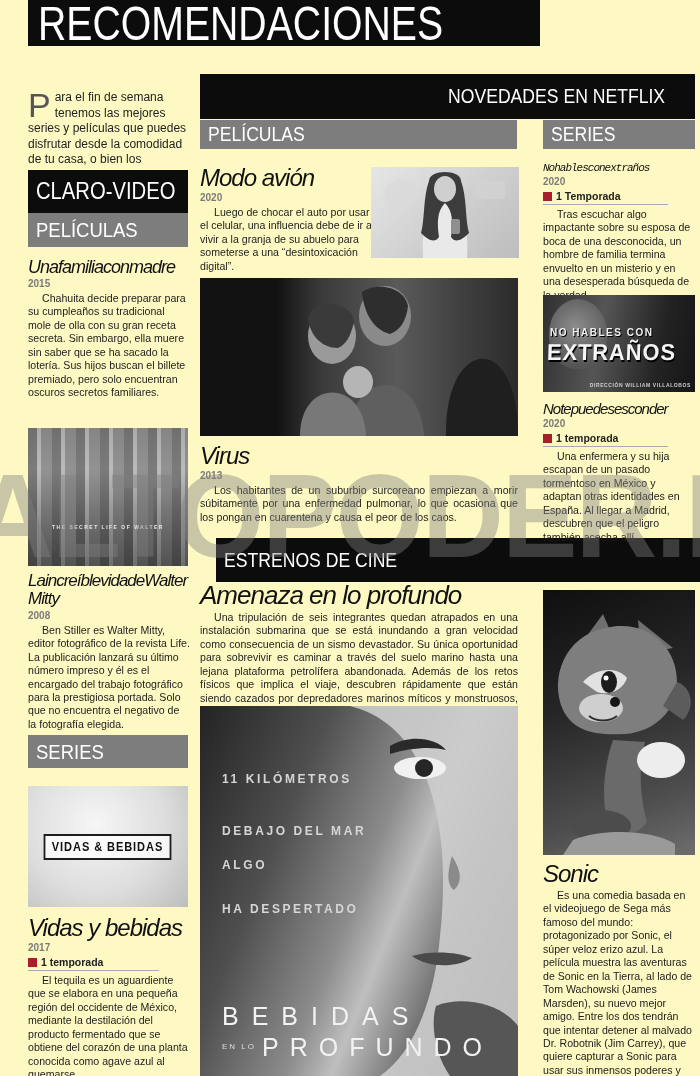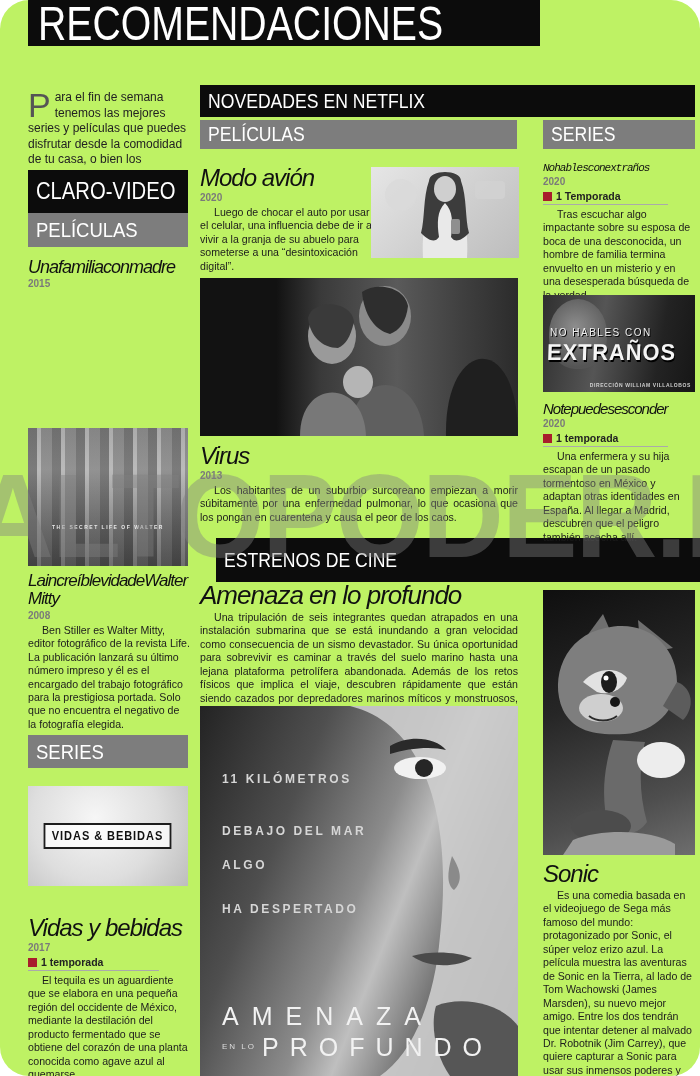--- a/index.html
+++ b/index.html
@@ -1,17 +1,17 @@
 <!DOCTYPE html>
 <html><head>
 <meta charset="utf-8">
 <style>
   html,body{margin:0;padding:0;background:#fff;}
-  #page{position:relative;width:700px;height:1076px;background:#bef264;overflow:hidden;
-        font-family:"Liberation Sans",sans-serif;color:#1a1a1a;border-radius:29px;}
+  #page{position:relative;width:700px;height:1076px;background:#fef9c3;overflow:hidden;
+        font-family:"Liberation Sans",sans-serif;color:#1a1a1a;}
   
   .hdr-box{position:absolute;left:28px;top:0;width:512px;height:46px;background:#0c0c0c;
            display:flex;align-items:center;overflow:hidden;}
   .hdr-box .t{color:#fff;font-size:49px;font-weight:400;letter-spacing:0px;white-space:nowrap;
               transform:scaleX(.8);transform-origin:left center;margin-left:10px;line-height:46px;}
   .bar{position:absolute;display:flex;align-items:center;overflow:hidden;}
   .bar.black{background:#0c0c0c;}
   .bar.gray{background:#7d7d7d;}
   .bar .t{color:#fff;white-space:nowrap;transform:scaleX(.88);transform-origin:left center;margin-left:8px;}
   
@@ -43,21 +43,21 @@
   .amenaza{background:linear-gradient(112deg,#232323 0%,#4f4f4f 28%,#8c8c8c 50%,#bfbfbf 60%,#757575 74%,#2e2e2e 100%);}
   .amenaza .ln{position:absolute;left:22px;color:#d6d6d6;font-size:12px;font-weight:700;letter-spacing:2.6px;white-space:nowrap;}
   .amenaza .title{position:absolute;left:22px;bottom:14px;color:#f2f2f2;}
   .amenaza .t1{font-size:25px;letter-spacing:13px;font-weight:400;}
   .amenaza .row2{display:flex;align-items:center;gap:6px;margin-top:2px;}
   .amenaza .enlo{display:flex;flex-direction:column;font-size:8px;letter-spacing:2px;line-height:1.1;color:#ddd;}
   .amenaza .t2{font-size:25px;letter-spacing:11px;font-weight:400;}
   .extranos{background:linear-gradient(100deg,#303030 0%,#555 38%,#232323 75%,#161616 100%);}
   .extranos .face{position:absolute;left:6px;top:4px;width:58px;height:70px;border-radius:50% 50% 45% 45%;
       background:radial-gradient(circle at 45% 40%,#9a9a9a,#565656 75%);opacity:.85;}
-  .extranos .l1{position:absolute;left:7px;top:32px;color:#efefef;font-size:10px;font-weight:400;letter-spacing:1.5px;text-shadow:1px 1px 0 #000;}
+  .extranos .l1{position:absolute;left:7px;top:32px;color:#efefef;font-size:10px;font-weight:700;letter-spacing:1.5px;text-shadow:1px 1px 0 #000;}
   .extranos .l2{position:absolute;left:4px;top:44px;color:#f5f5f5;font-size:23px;font-weight:700;letter-spacing:1px;
       transform:scaleX(.95) skewX(-2deg);transform-origin:left;text-shadow:1px 2px 0 #000;white-space:nowrap;}
   .extranos .cr{position:absolute;right:4px;bottom:4px;color:#cfcfcf;font-size:5px;letter-spacing:.6px;font-weight:700;}
   .sonicimg{background:linear-gradient(160deg,#0f0f0f 0%,#262626 40%,#4e4e4e 78%,#6e6e6e 100%);}
   
   .wm{position:absolute;left:-28px;top:448px;font-size:118px;font-weight:700;letter-spacing:-2px;
       color:rgba(128,128,128,.42);white-space:nowrap;z-index:60;pointer-events:none;transform:scaleX(.96);transform-origin:left;}
   svg{display:block;}
 </style>
 </head>
@@ -76,51 +76,52 @@
   <div class="bar black" style="left:28px;top:170px;width:160px;height:43px;">
     <span class="t" style="font-size:23px;">CLARO-VIDEO</span>
   </div>
   <div class="bar gray" style="left:28px;top:213px;width:160px;height:34px;">
     <span class="t" style="font-size:21px;">PELÍCULAS</span>
   </div>
 
   <div class="col" style="left:28px;top:258px;width:160px;">
     <div class="kicker" style="font-size:18px;">Unafamiliaconmadre</div>
     <div class="year">2015</div>
+    <p class="body">Chahuita decide preparar para su cumpleaños su tradicional mole de olla con su gran receta secreta. Sin embargo, ella muere sin saber que se ha sacado la lotería. Sus hijos buscan el billete premiado, pero solo encuentran oscuros secretos familiares.</p>
   </div>
 
   <div class="ph mitty" style="left:28px;top:428px;width:160px;height:138px;">
     <div class="tag">THE SECRET LIFE OF WALTER</div>
   </div>
 
   <div class="col" style="left:28px;top:572px;width:162px;">
     <div class="kicker" style="font-size:17px;line-height:1.05;">LaincreíblevidadeWalter Mitty</div>
     <div class="year">2008</div>
     <p class="body">Ben Stiller es Walter Mitty, editor fotográfico de la revista Life. La publicación lanzará su último número impreso y él es el encargado del trabajo fotográfico para la prestigiosa portada. Solo que no encuentra el negativo de la fotografía elegida.</p>
   </div>
 
   <div class="bar gray" style="left:28px;top:735px;width:160px;height:33px;">
     <span class="t" style="font-size:21px;">SERIES</span>
   </div>
 
-  <div class="ph vidas" style="left:28px;top:786px;width:160px;height:100px;">
+  <div class="ph vidas" style="left:28px;top:786px;width:160px;height:121px;">
     <div class="box">VIDAS &amp; BEBIDAS</div>
   </div>
 
   <div class="col" style="left:28px;top:916px;width:160px;">
     <div class="kicker" style="font-size:24px;">Vidas y bebidas</div>
     <div class="year">2017</div>
     <div class="badge-row">
       <span class="badge-sq"></span>
       <span class="badge-t">1 temporada</span>
     </div>
     <p class="body">El tequila es un aguardiente que se elabora en una pequeña región del occidente de México, mediante la destilación del producto fermentado que se obtiene del corazón de una planta conocida como agave azul al quemarse.</p>
   </div>
 
-  <div class="bar black" style="left:200px;top:85px;width:495px;height:32px;">
+  <div class="bar black" style="left:200px;top:74px;width:495px;height:45px;justify-content:flex-end;">
     <span class="t" style="font-size:20px;">NOVEDADES EN NETFLIX</span>
   </div>
   <div class="bar gray" style="left:200px;top:120px;width:317px;height:29px;">
     <span class="t" style="font-size:20px;">PELÍCULAS</span>
   </div>
   <div class="bar gray" style="left:543px;top:120px;width:152px;height:29px;">
     <span class="t" style="font-size:20px;">SERIES</span>
   </div>
 
   <div class="col" style="left:200px;top:166px;width:172px;">
@@ -175,21 +176,21 @@
       <circle cx="224" cy="62" r="9" fill="#262626"></circle>
       <path d="M252 150 C262 166 262 176 254 184 C248 180 246 170 252 150 Z" fill="#8a8a8a"></path>
       <path d="M212 250 C232 244 258 246 272 252 C256 262 228 262 212 250 Z" fill="#4a4a4a"></path>
       <path d="M236 300 C260 290 300 296 318 320 L318 370 L250 370 C236 350 230 320 236 300 Z" fill="#565656"></path>
     </svg>
     <div class="ln" style="top:66px;">11 KILÓMETROS</div>
     <div class="ln" style="top:118px;">DEBAJO DEL MAR</div>
     <div class="ln" style="top:152px;">ALGO</div>
     <div class="ln" style="top:196px;">HA DESPERTADO</div>
     <div class="title">
-      <div class="t1">AMENAZA</div>
+      <div class="t1">BEBIDAS</div>
       <div class="row2">
         <div class="enlo">
             <span>EN LO</span>
           </div>
         <div class="t2">PROFUNDO</div>
       </div>
     </div>
   </div>
 
   <div class="col" style="left:543px;top:163px;width:152px;">

